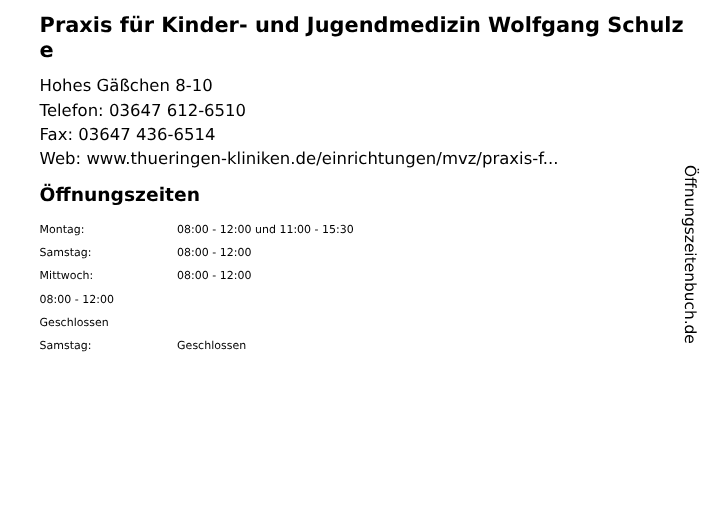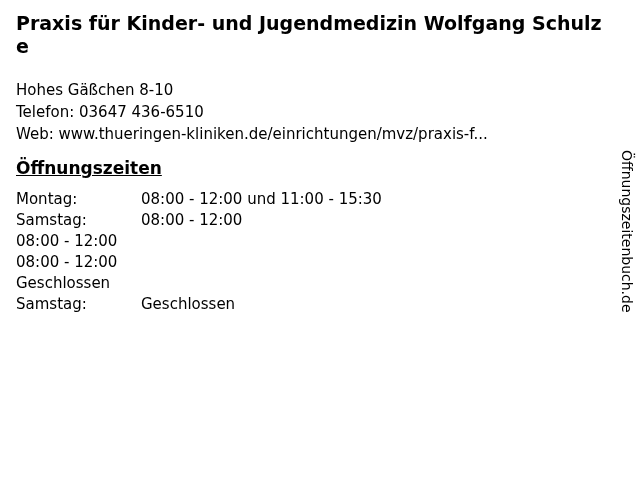--- a/index.html
+++ b/index.html
@@ -10,46 +10,45 @@
     width: 640px;
     height: 480px;
     background: #ffffff;
     color: #000000;
     font-family: "DejaVu Sans", "Liberation Sans", sans-serif;
     position: relative;
     overflow: hidden;
   }
   .content {
     position: absolute;
-    left: 16px;
+    left: 36px;
     top: 12px;
     width: 592px;
   }
   .page-title {
     font-size: 19px;
     line-height: 23px;
     font-weight: bold;
     margin: 0;
     word-break: break-all;
   }
   .address {
-    margin-top: 21px;
+    margin-top: 9px;
     font-size: 15px;
     line-height: 22px;
   }
   .hours-heading {
     margin-top: 13px;
     font-size: 17px;
     line-height: 21px;
     font-weight: bold;
-    text-decoration: underline;
   }
   .hours-table {
     margin-top: 10px;
-    font-size: 15px;
+    font-size: 10px;
     line-height: 21px;
   }
   .hours-row {
     display: grid;
     grid-template-columns: 125px 1fr;
   }
   .watermark {
     position: absolute;
     top: 150px;
     right: 5px;
@@ -61,36 +60,38 @@
   }
 </style>
 </head>
 <body>
 
 <div class="content">
   <h1 class="page-title">Praxis für Kinder- und Jugendmedizin Wolfgang Schulze</h1>
 
   <div class="address">
     <div>Hohes Gäßchen 8-10</div>
-    <div>Telefon: 03647 436-6510</div>
+    <div>Telefon: 03647 612-6510</div>
+    <div>Fax: 03647 436-6514</div>
     <div>Web: www.thueringen-kliniken.de/einrichtungen/mvz/praxis-f...</div>
   </div>
 
   <div class="hours-heading">Öffnungszeiten</div>
 
   <div class="hours-table">
     <div class="hours-row">
       <span>Montag:</span>
       <span>08:00 - 12:00 und 11:00 - 15:30</span>
     </div>
     <div class="hours-row">
       <span>Samstag:</span>
       <span>08:00 - 12:00</span>
     </div>
     <div class="hours-row">
+      <span>Mittwoch:</span>
       <span>08:00 - 12:00</span>
     </div>
     <div class="hours-row">
       <span>08:00 - 12:00</span>
     </div>
     <div class="hours-row">
       <span>Geschlossen</span>
     </div>
     <div class="hours-row">
       <span>Samstag:</span>

